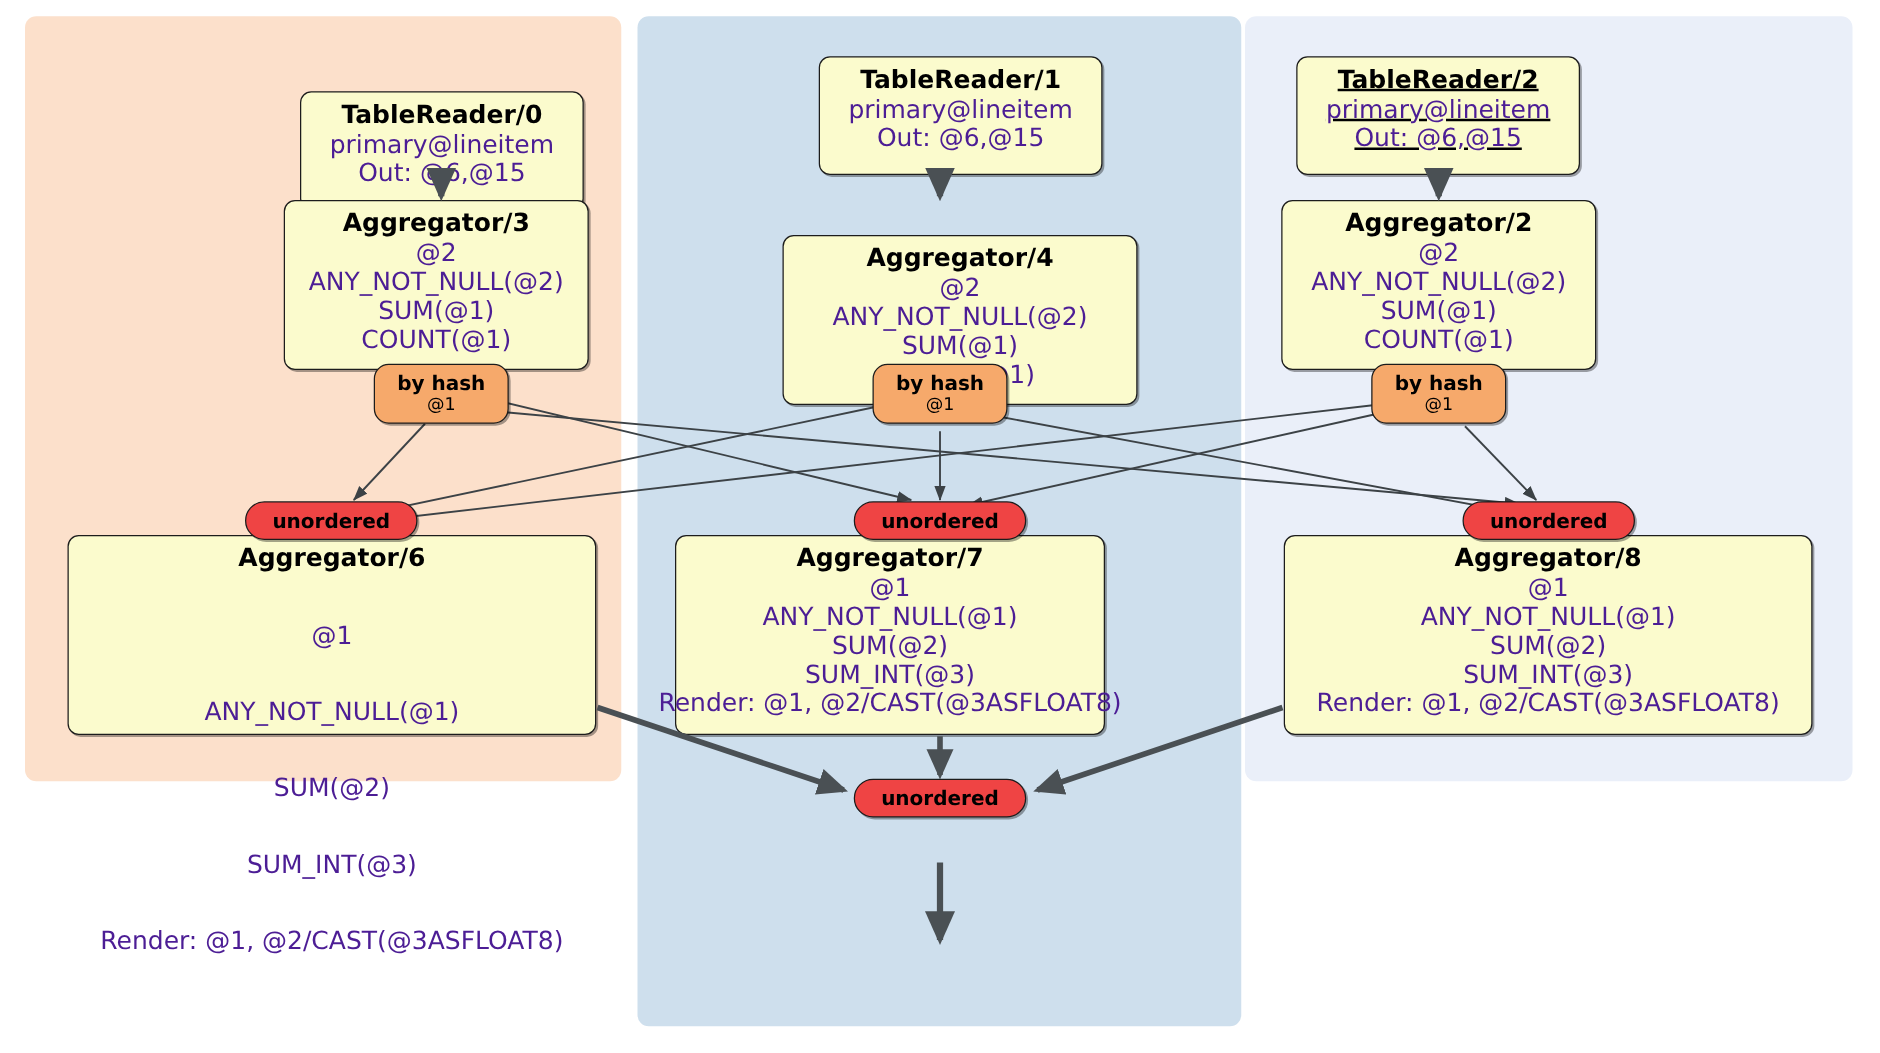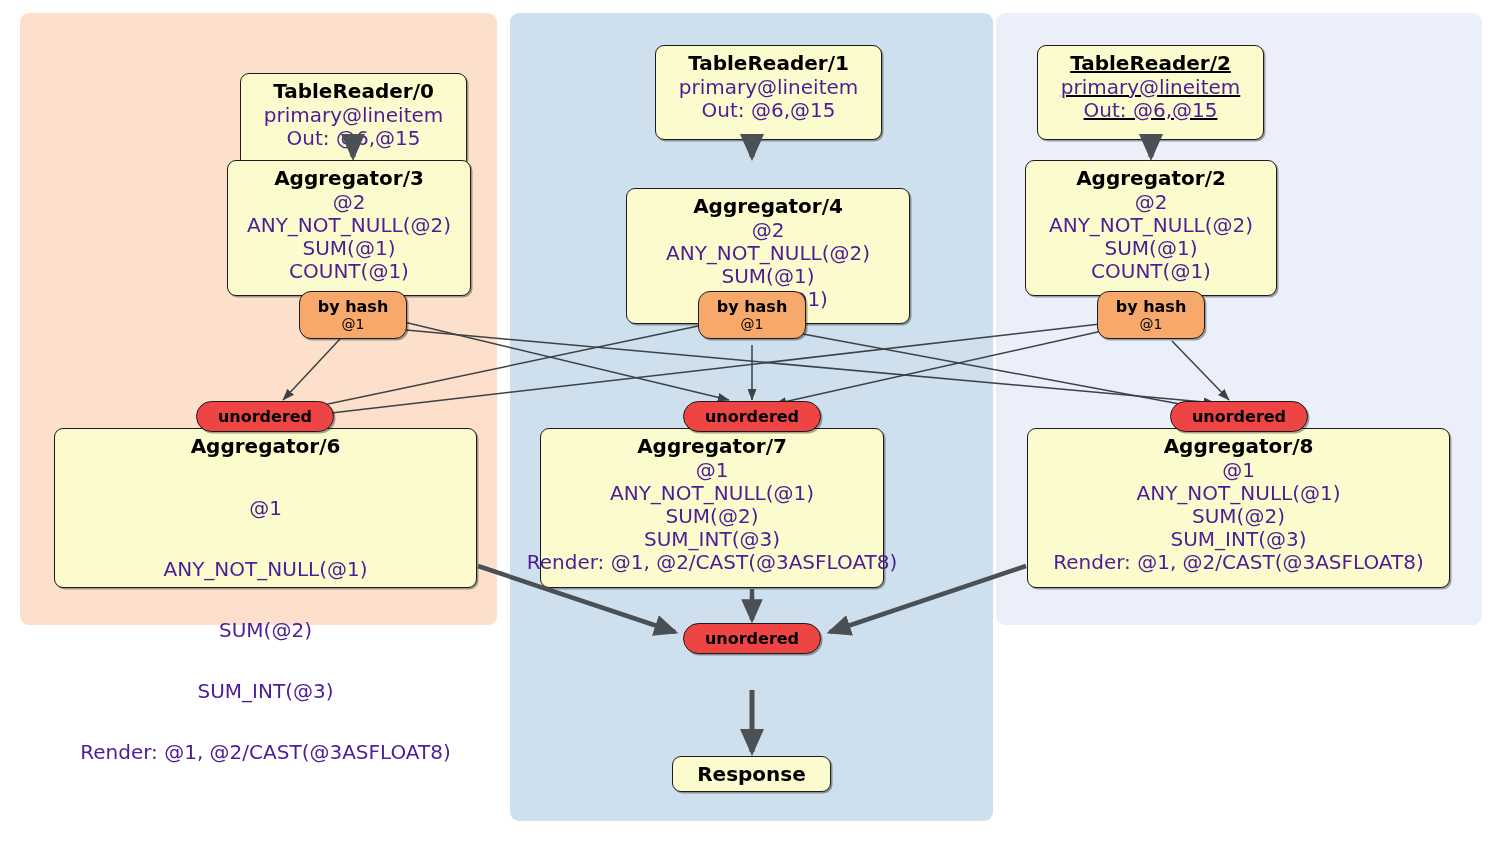--- a/index.html
+++ b/index.html
@@ -203,23 +203,20 @@
     <div class="node-line">SUM(@2)</div>
     <div class="node-line">SUM_INT(@3)</div>
     <div class="node-line">Render: @1, @2/CAST(@3ASFLOAT8)</div>
   </div>
 
   <div class="pill pill-unordered" style="left:683px; top:623px; width:138px; height:31px;">
     <div class="pill-title">unordered</div>
   </div>
 
 
-  <div class="node-box" style="left:672px; top:756px; width:159px; height:36px; justify-content:center; padding-top:0;">
-    <div class="node-title">Response</div>
-  </div>
 
   <div class="node-box" style="left:1037px; top:45px; width:227px; height:95px;text-decoration:underline;">
     <div class="node-title">TableReader/2</div>
     <div class="node-line">primary@lineitem</div>
     <div class="node-line">Out: @6,@15</div>
   </div>
 
   <div class="node-box" style="left:1025px; top:160px; width:252px; height:136px;">
     <div class="node-title">Aggregator/2</div>
     <div class="node-line">@2</div>

